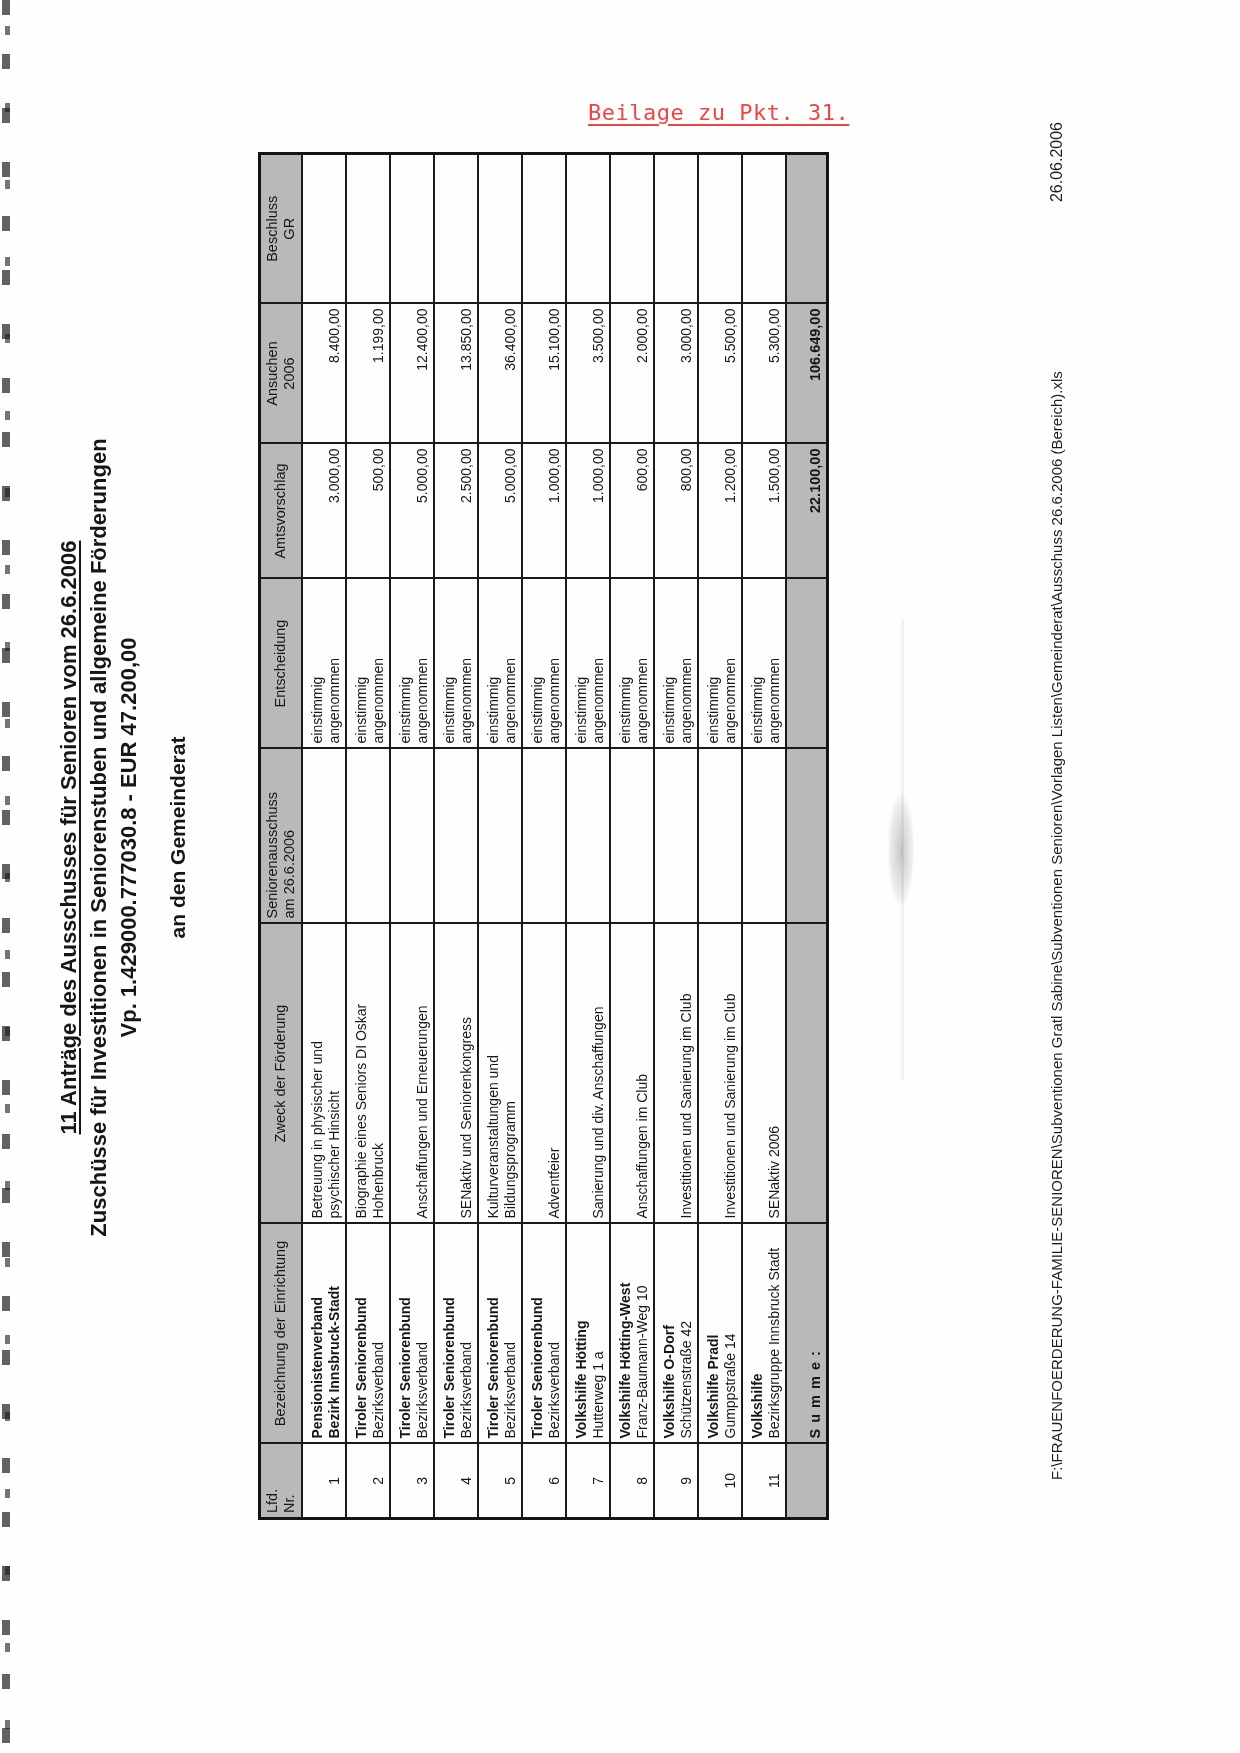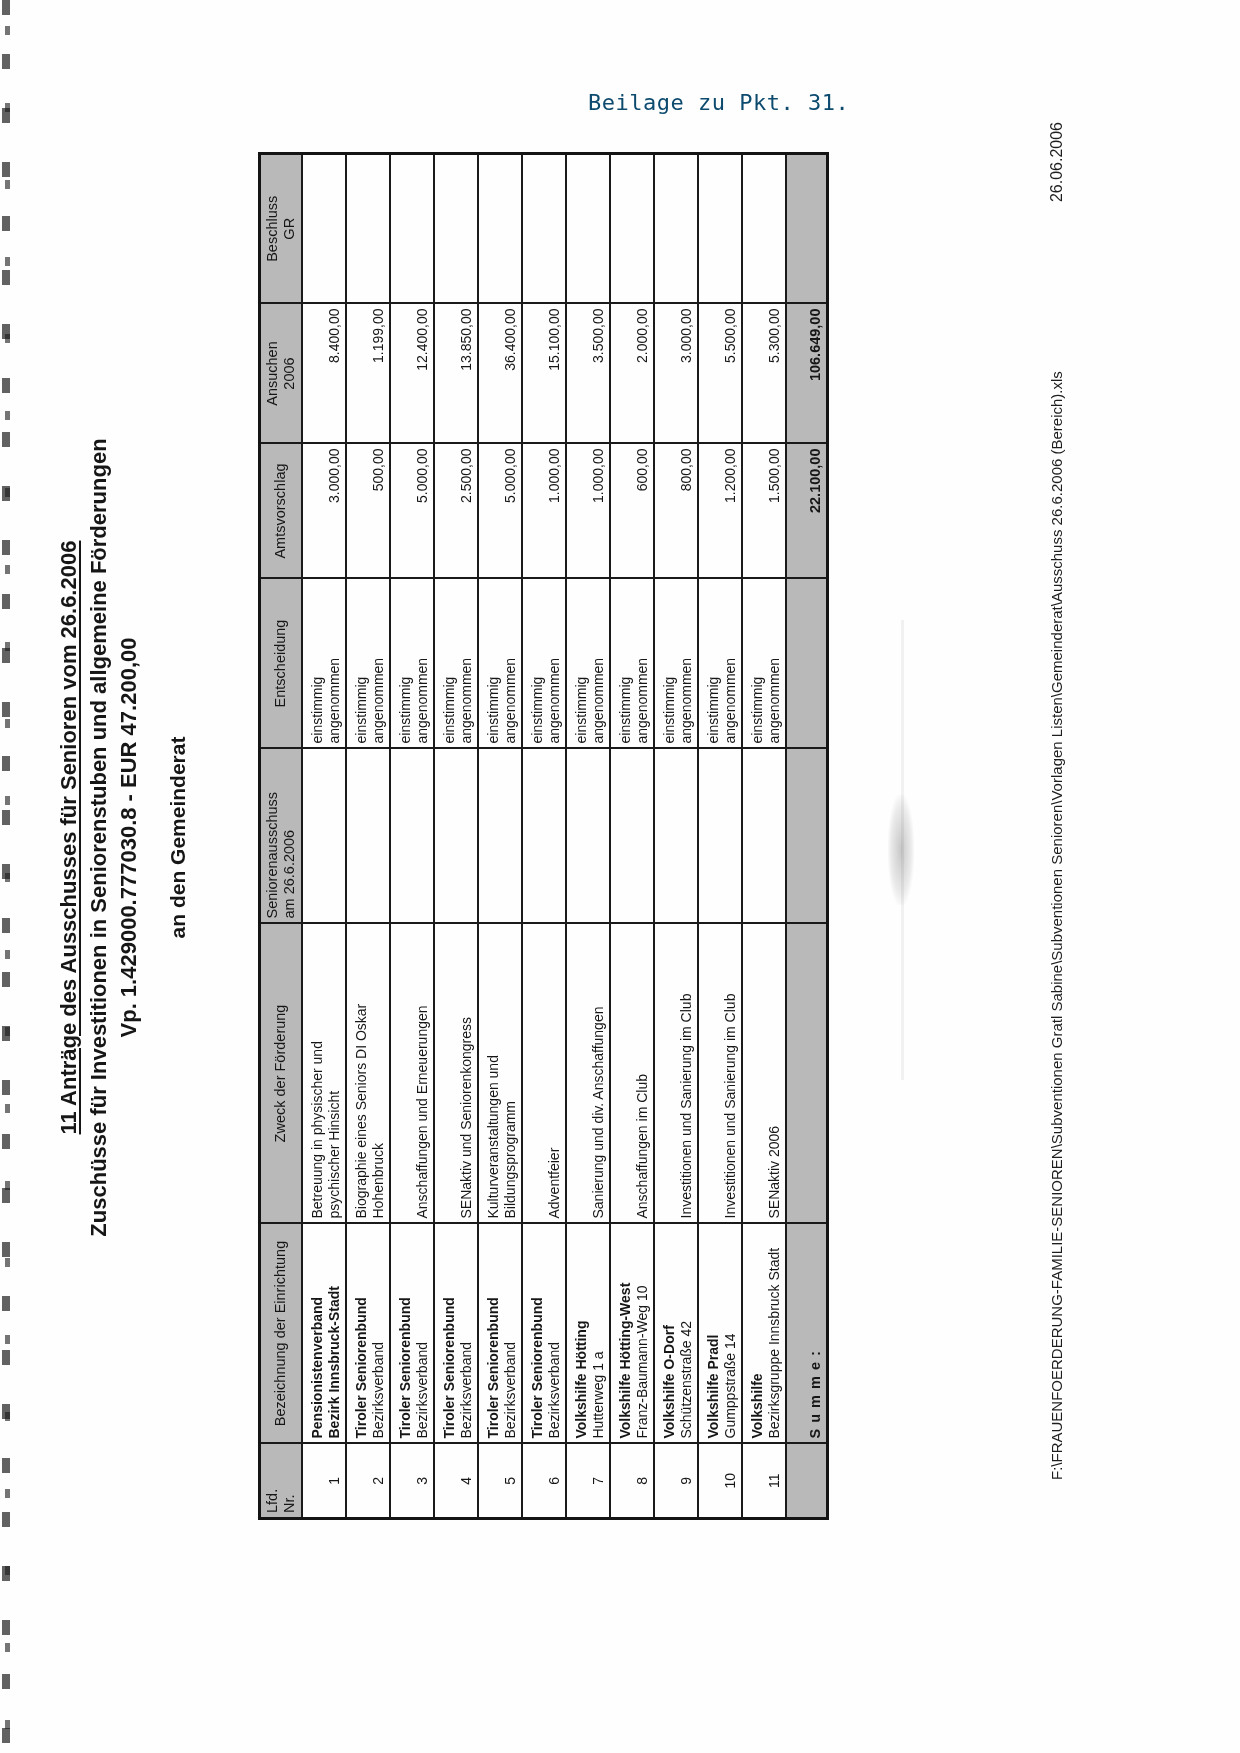--- a/index.html
+++ b/index.html
@@ -26,26 +26,27 @@
   .smudge{
     position:absolute;left:888px;top:795px;width:26px;height:110px;
     background:radial-gradient(ellipse at center, rgba(60,60,60,.28), rgba(60,60,60,.10) 55%, transparent 75%);
   }
   .streak{
     position:absolute;left:901px;top:620px;width:3px;height:460px;
     background:rgba(0,0,0,.05);
   }
 
   .beilage{
-    position:absolute;top:90px;left:588px;
+    position:absolute;top:100px;left:588px;
     font-family:"DejaVu Sans Mono", monospace;
     font-size:22px;
     letter-spacing:.5px;
+    text-decoration:underline;
     text-underline-offset:4px;
-    color:#0c4a6e;
+    color:#ef4444;
   }
 
   
   .rot{
     position:absolute;left:48px;top:120px;
     width:1420px;height:1060px;
     transform-origin:0 0;
     transform:rotate(-90deg) translateX(-100%);
   }
 

